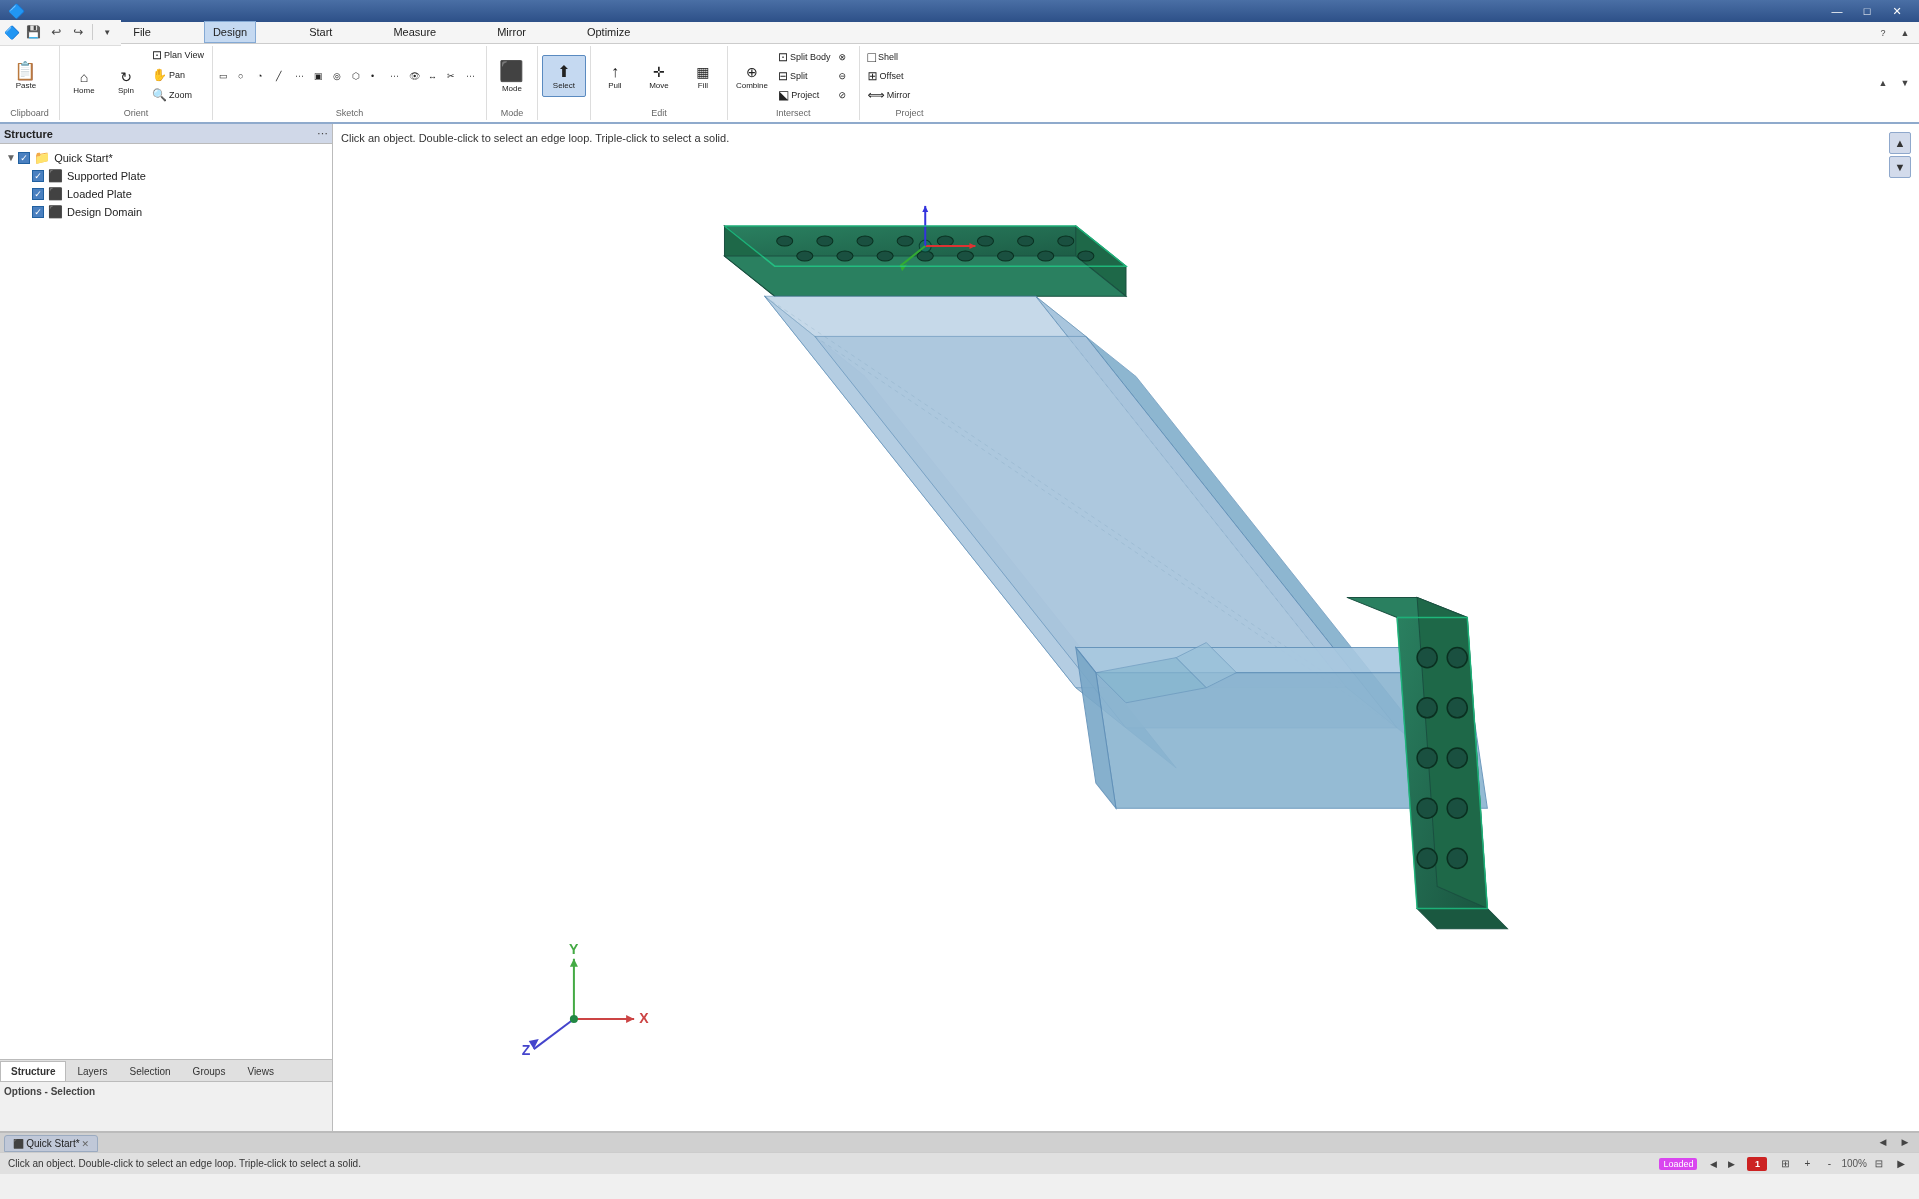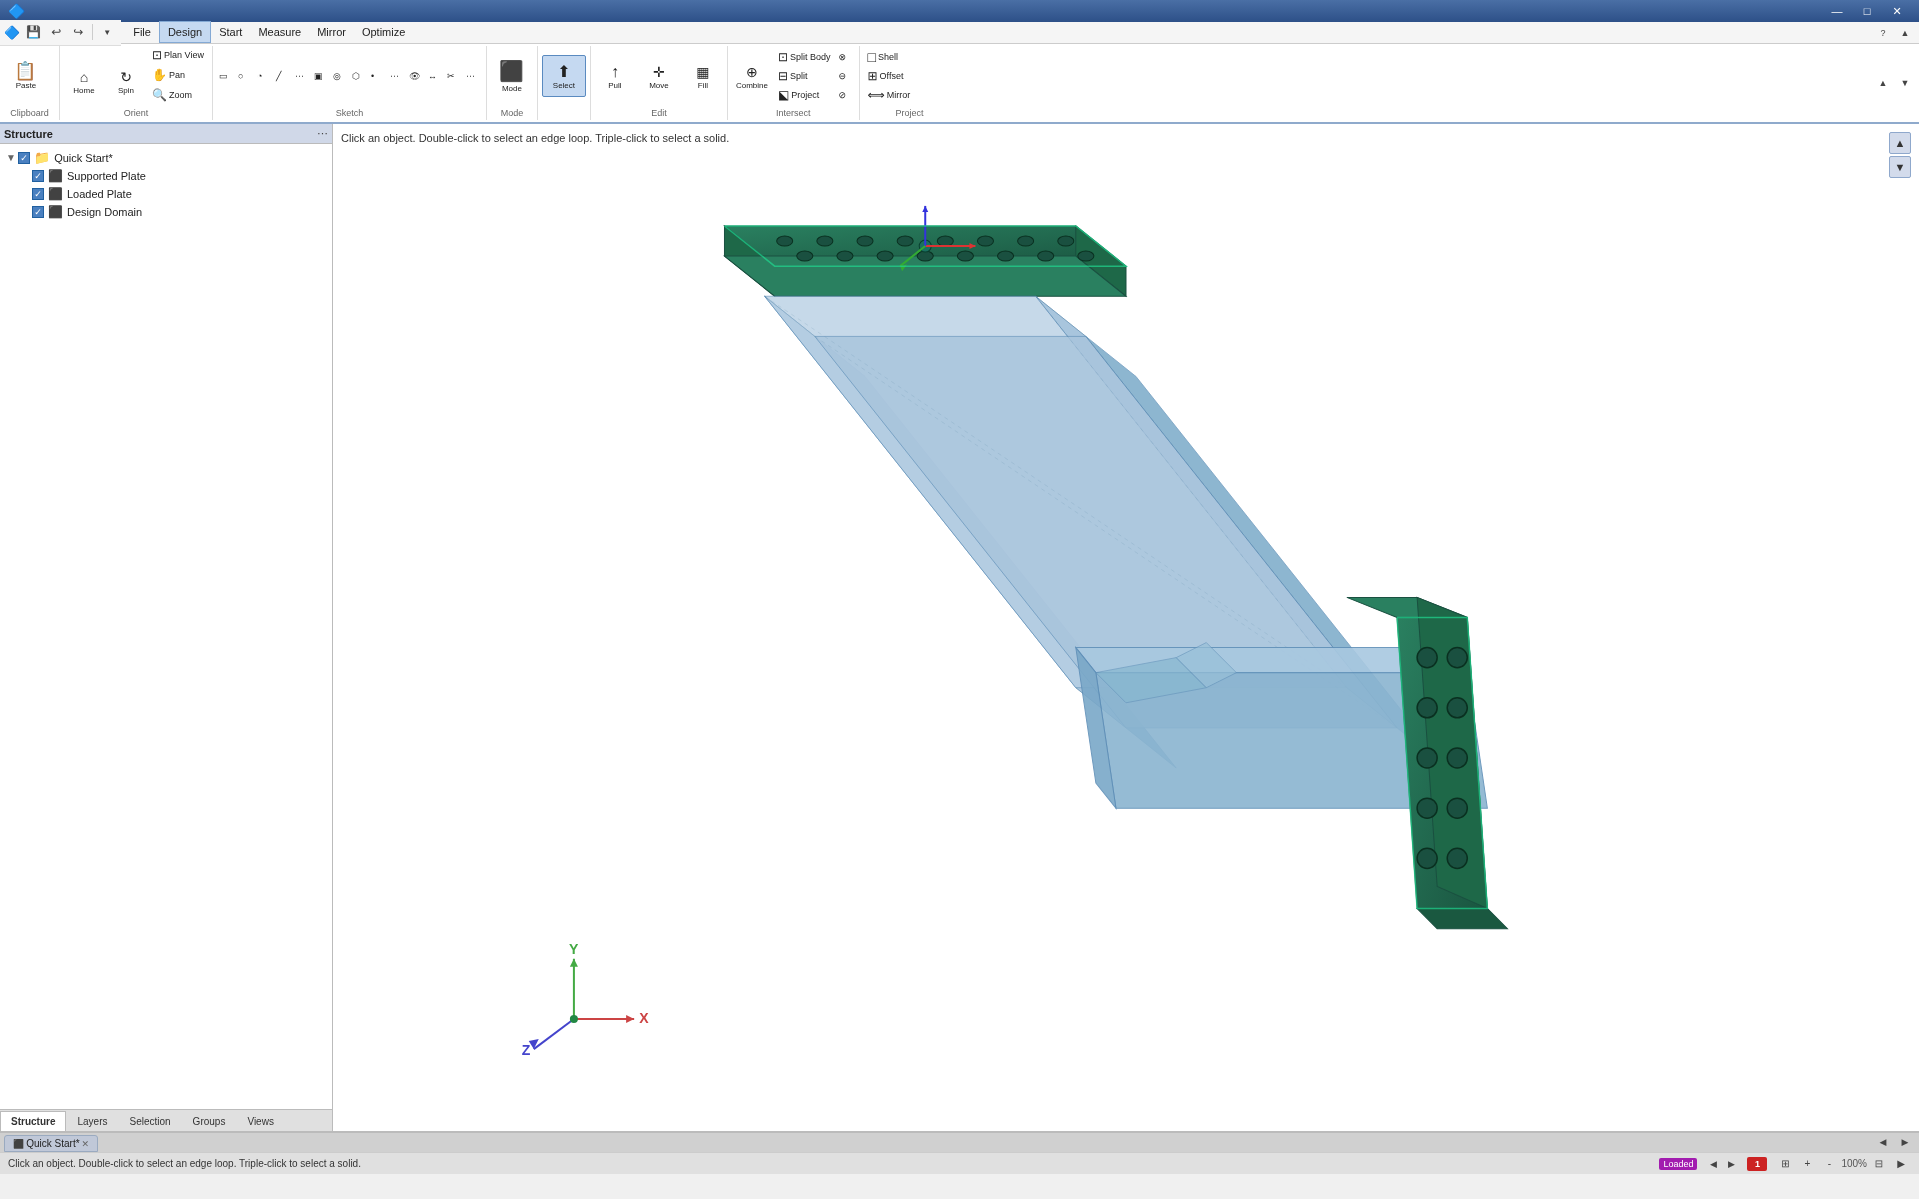--- a/index.html
+++ b/index.html
@@ -29,20 +29,21 @@
     }
 
     
     #menu-bar {
       height: 22px;
       background: #f5f5f5;
       border-bottom: 1px solid #ccc;
       display: flex;
       align-items: center;
       padding: 0 4px;
+      gap: 45px;
     }
     .menu-item {
       padding: 2px 8px;
       cursor: pointer;
       color: #222;
       font-size: 11px;
       height: 22px;
       display: flex; align-items: center;
     }
     .menu-item.active { background: #c5d9f1; border: 1px solid #84a9d4; }
@@ -312,21 +313,21 @@
     .status-indicator {
       width: 20px; height: 14px;
       background: #cc2222;
       border-radius: 2px;
       display: flex; align-items: center; justify-content: center;
       color: white; font-size: 9px; font-weight: bold;
     }
 
     
     .loaded-badge {
-      background: #a21caf;
+      background: #d946ef;
       color: white;
       font-size: 9px;
       padding: 1px 4px;
       border-radius: 2px;
     }
 
     
     .chk { 
       width: 12px; height: 12px; 
       border: 1px solid #888;
@@ -596,20 +597,23 @@
     </div>
 
     <div id="sidebar-tabs">
       <div class="sidebar-tab active">Structure</div>
       <div class="sidebar-tab">Layers</div>
       <div class="sidebar-tab">Selection</div>
       <div class="sidebar-tab">Groups</div>
       <div class="sidebar-tab">Views</div>
     </div>
 
+    <div id="options-panel">
+      <div id="options-header">Options - Selection</div>
+    </div>
 
   </div>
 
   <div id="viewport">
     
     
     <div id="viewport-status">
       <span>Click an object. Double-click to select an edge loop. Triple-click to select a solid.</span>
     </div>
 

